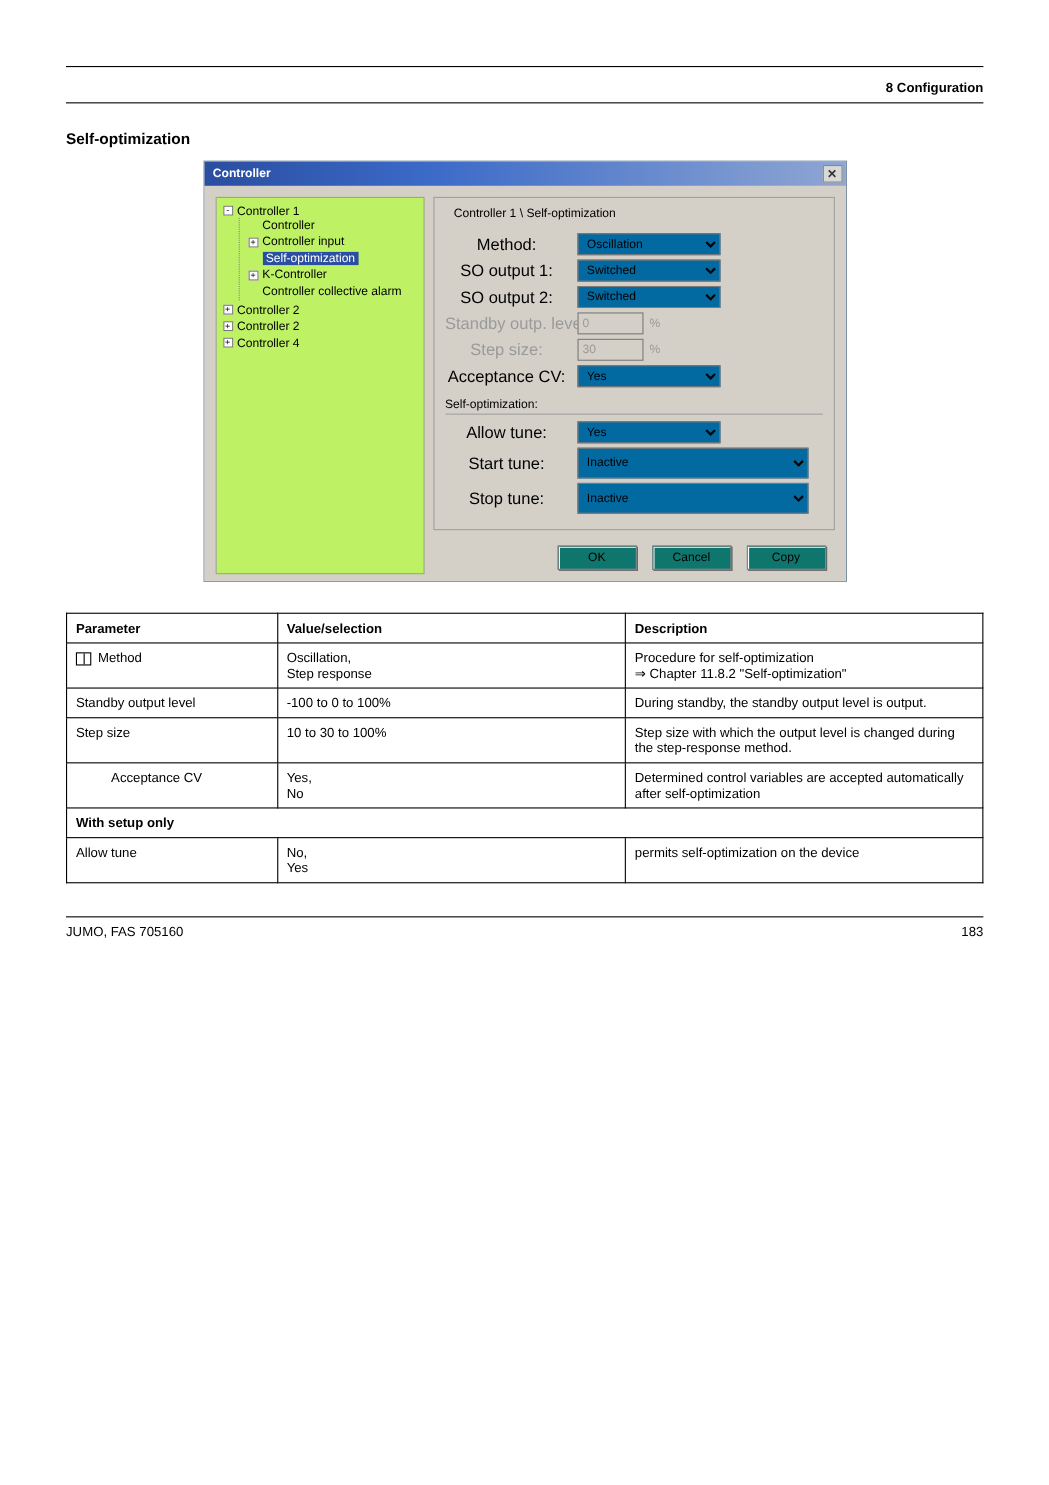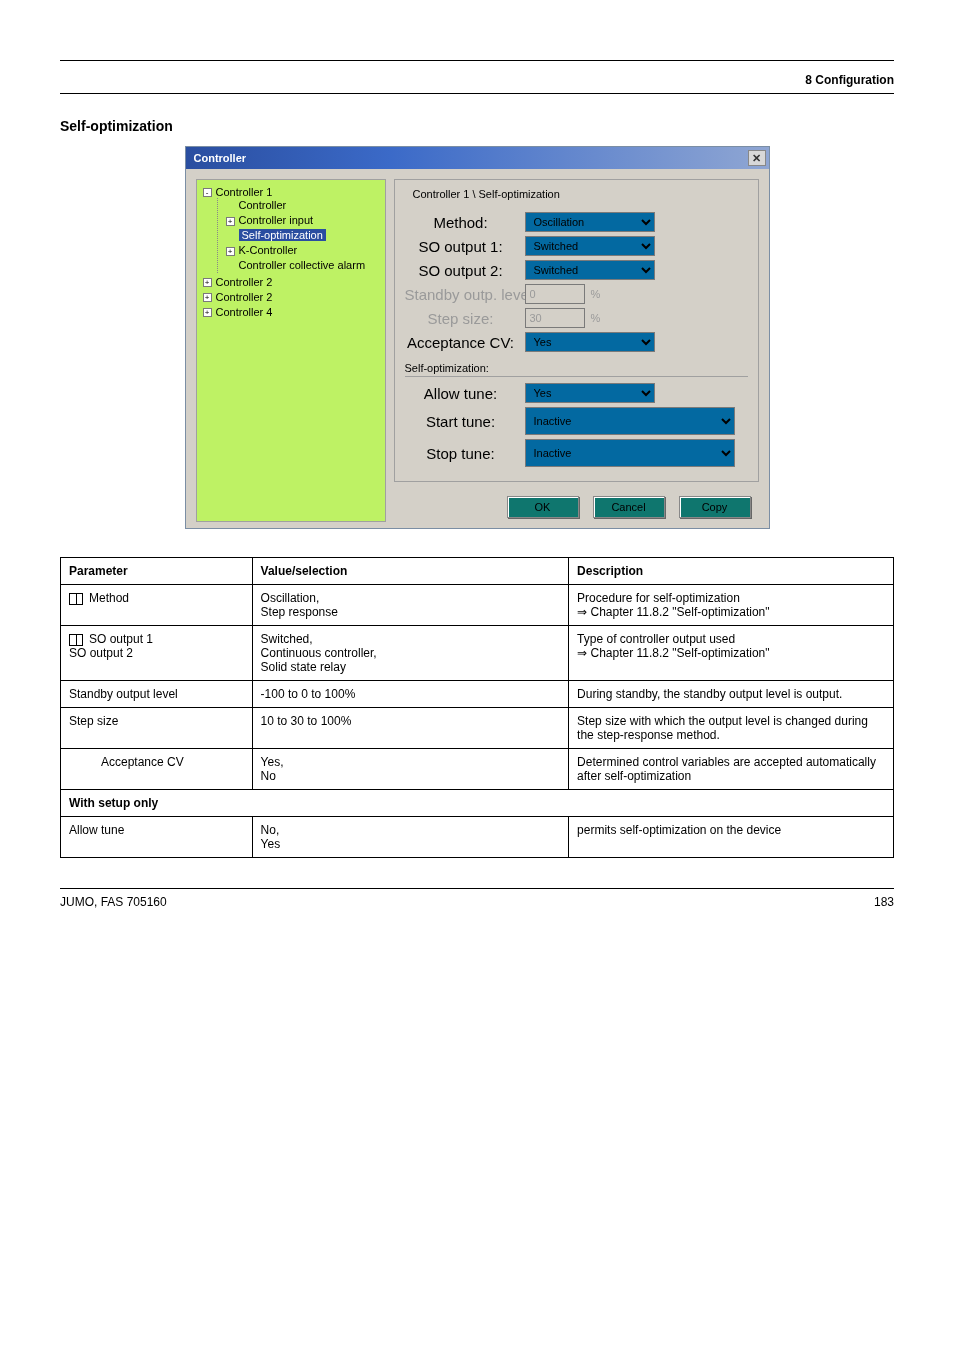--- a/index.html
+++ b/index.html
@@ -156,29 +156,20 @@
     </thead>
     <tbody id="param-body">
         <tr>
           <td class="label"><span class="book-icon"></span><span style="white-space: pre-line;">Method</span></td>
           <td class="values" style="white-space: pre-line;">Oscillation,
 Step response</td>
           <td class="desc" style="white-space: pre-line;">Procedure for self-optimization
 ⇒ Chapter 11.8.2 "Self-optimization"</td>
         </tr>
         <tr>
-          <td class="label"><span class="book-icon"></span><span style="white-space: pre-line;">SO output 1
-SO output 2</span></td>
-          <td class="values" style="white-space: pre-line;">Switched,
-Continuous controller,
-Solid state relay</td>
-          <td class="desc" style="white-space: pre-line;">Type of controller output used
-⇒ Chapter 11.8.2 "Self-optimization"</td>
-        </tr>
-        <tr>
           <td class="label"><span style="white-space: pre-line;">Standby output level</span></td>
           <td class="values" style="white-space: pre-line;">-100 to 0 to 100%</td>
           <td class="desc" style="white-space: pre-line;">During standby, the standby output level is output.</td>
         </tr>
         <tr>
           <td class="label"><span style="white-space: pre-line;">Step size</span></td>
           <td class="values" style="white-space: pre-line; margin-left: 25px;">10 to 30 to 100%</td>
           <td class="desc" style="white-space: pre-line; margin-top: 12px;">Step size with which the output level is changed during the step-response method.</td>
         </tr>
         <tr>

